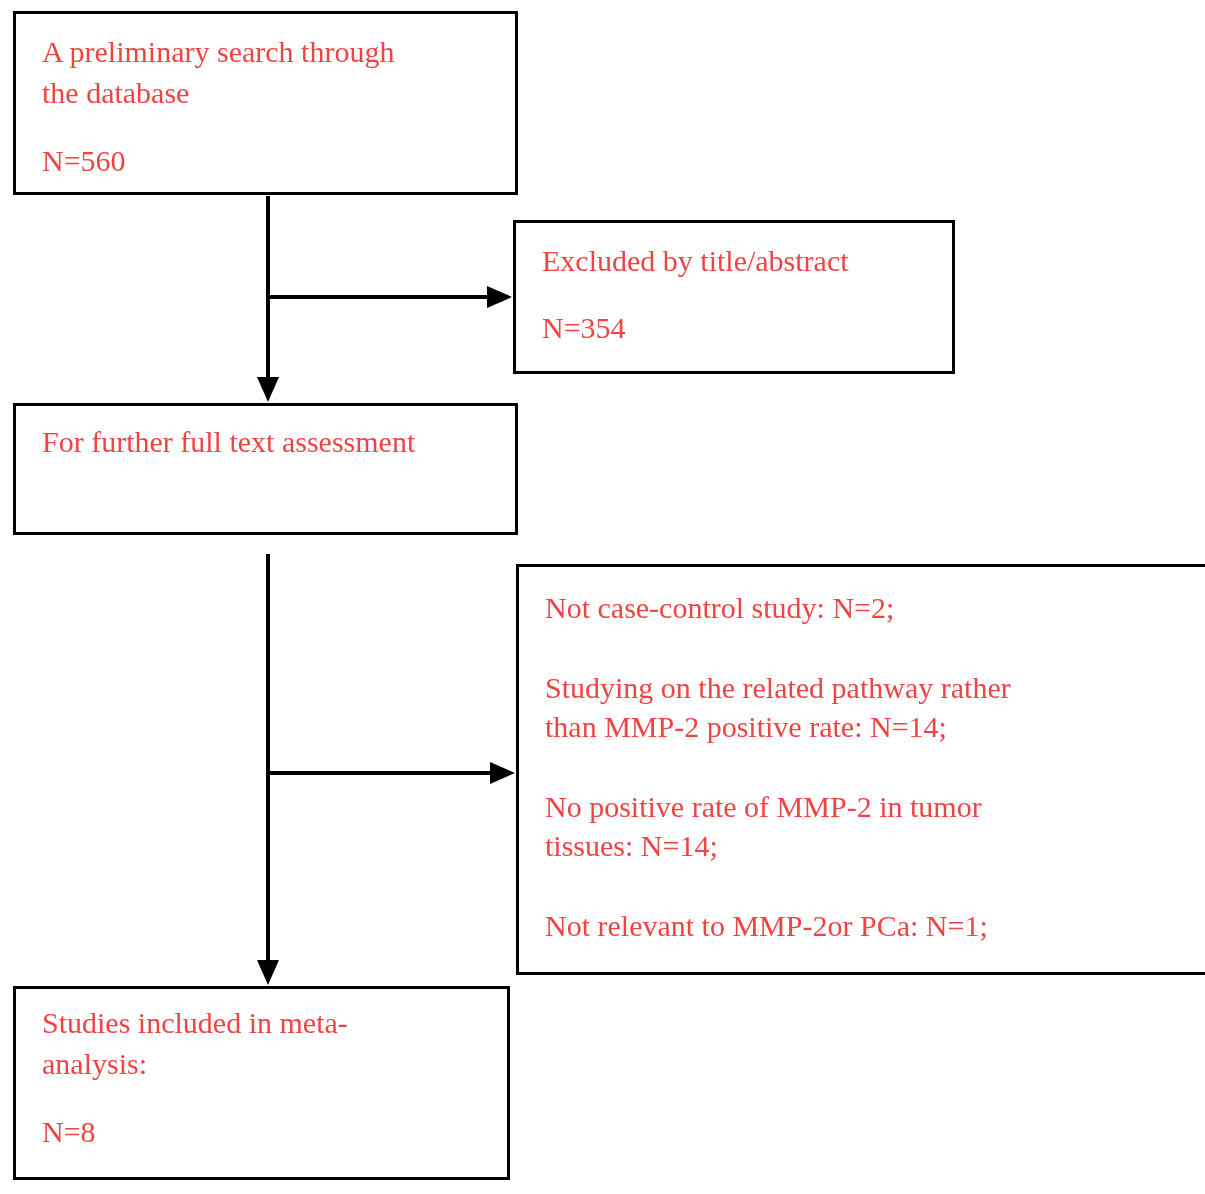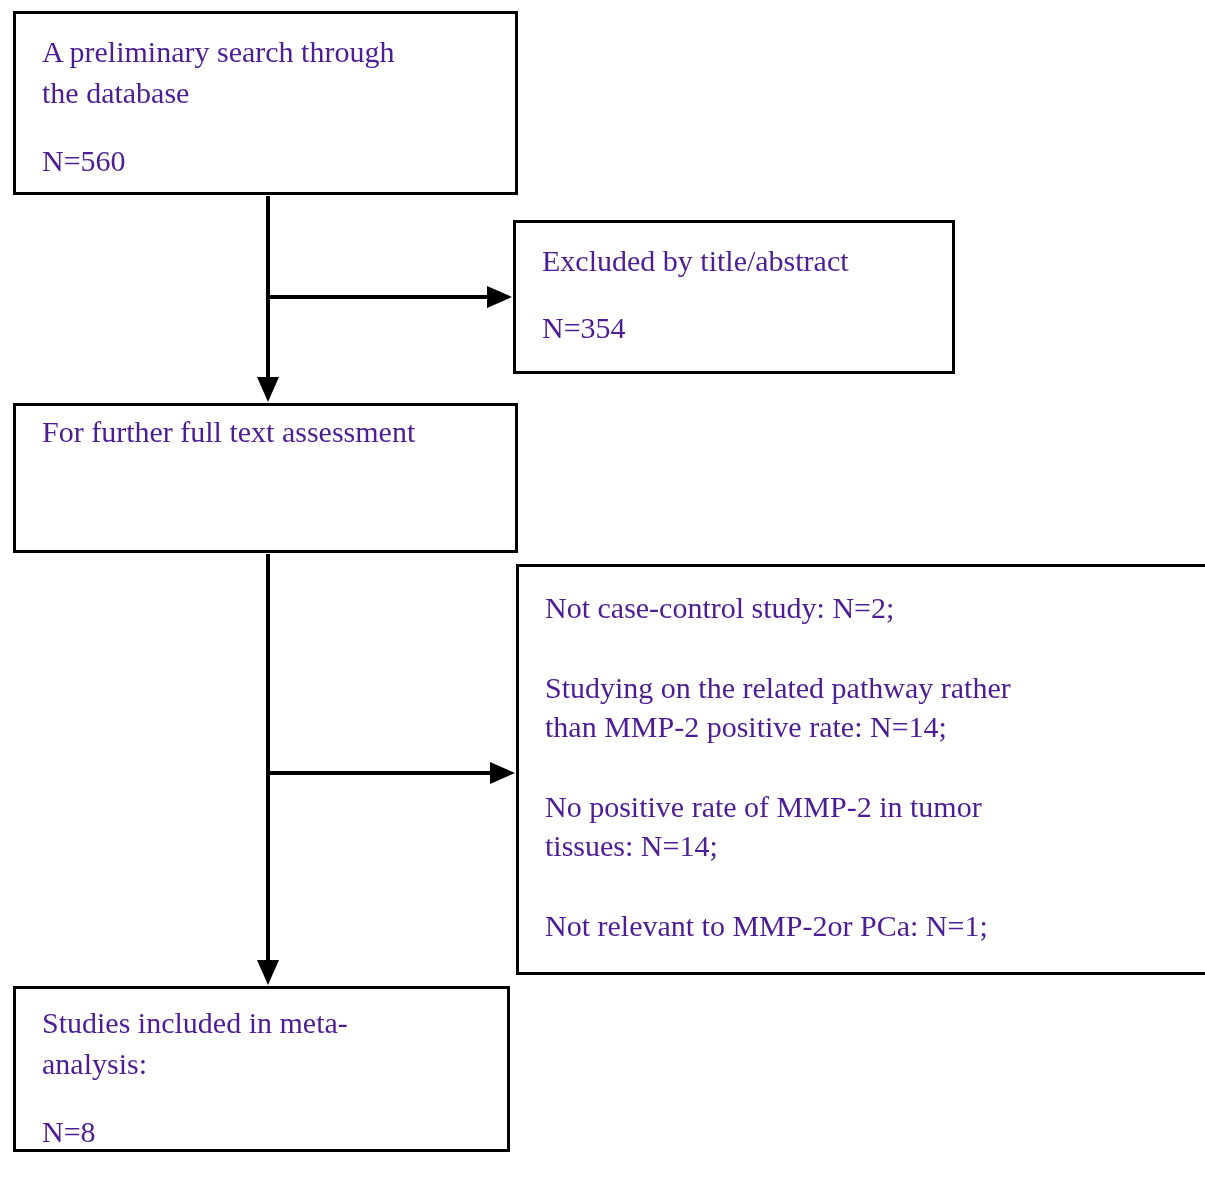--- a/index.html
+++ b/index.html
@@ -6,21 +6,21 @@
     margin: 0;
     padding: 0;
     background: #ffffff;
   }
   .canvas {
     position: relative;
     width: 1205px;
     height: 1194px;
     background: #ffffff;
     font-family: "Liberation Serif", "DejaVu Serif", serif;
-    color: #4c1d95;
+    color: #ef4444;
     overflow: hidden;
   }
   .arrow-layer {
     position: absolute;
     left: 0;
     top: 0;
     width: 1205px;
     height: 1194px;
   }
   .box {
@@ -38,23 +38,23 @@
   .box .count {
     margin-top: 26px;
   }
   .box p.reason {
     margin: 0 0 40px 0;
     line-height: 1.32;
     white-space: pre-line;
   }
   #box-preliminary { left: 13px;  top: 11px;  width: 505px; height: 184px; }
   #box-excluded    { left: 513px; top: 220px; width: 442px; height: 154px; }
-  #box-fulltext    { left: 13px;  top: 403px; width: 505px; height: 150px; padding-top: 5px; }
+  #box-fulltext    { left: 13px;  top: 403px; width: 505px; height: 132px; padding-top: 15px; }
   #box-reasons     { left: 516px; top: 564px; width: 727px; height: 411px; padding-top: 21px; }
-  #box-included    { left: 13px;  top: 986px; width: 497px; height: 166px; padding-top: 13px; }
+  #box-included    { left: 13px;  top: 986px; width: 497px; height: 194px; padding-top: 13px; }
 </style>
 </head>
 <body>
 
 <div class="canvas">
 
   <svg class="arrow-layer" viewBox="0 0 1205 1194" xmlns="http://www.w3.org/2000/svg">
     <g stroke="#000000" fill="#000000">
       <line x1="268" y1="196" x2="268" y2="382" stroke-width="4"></line>
       <polygon points="268,402 257,377 279,377" stroke="none"></polygon>

